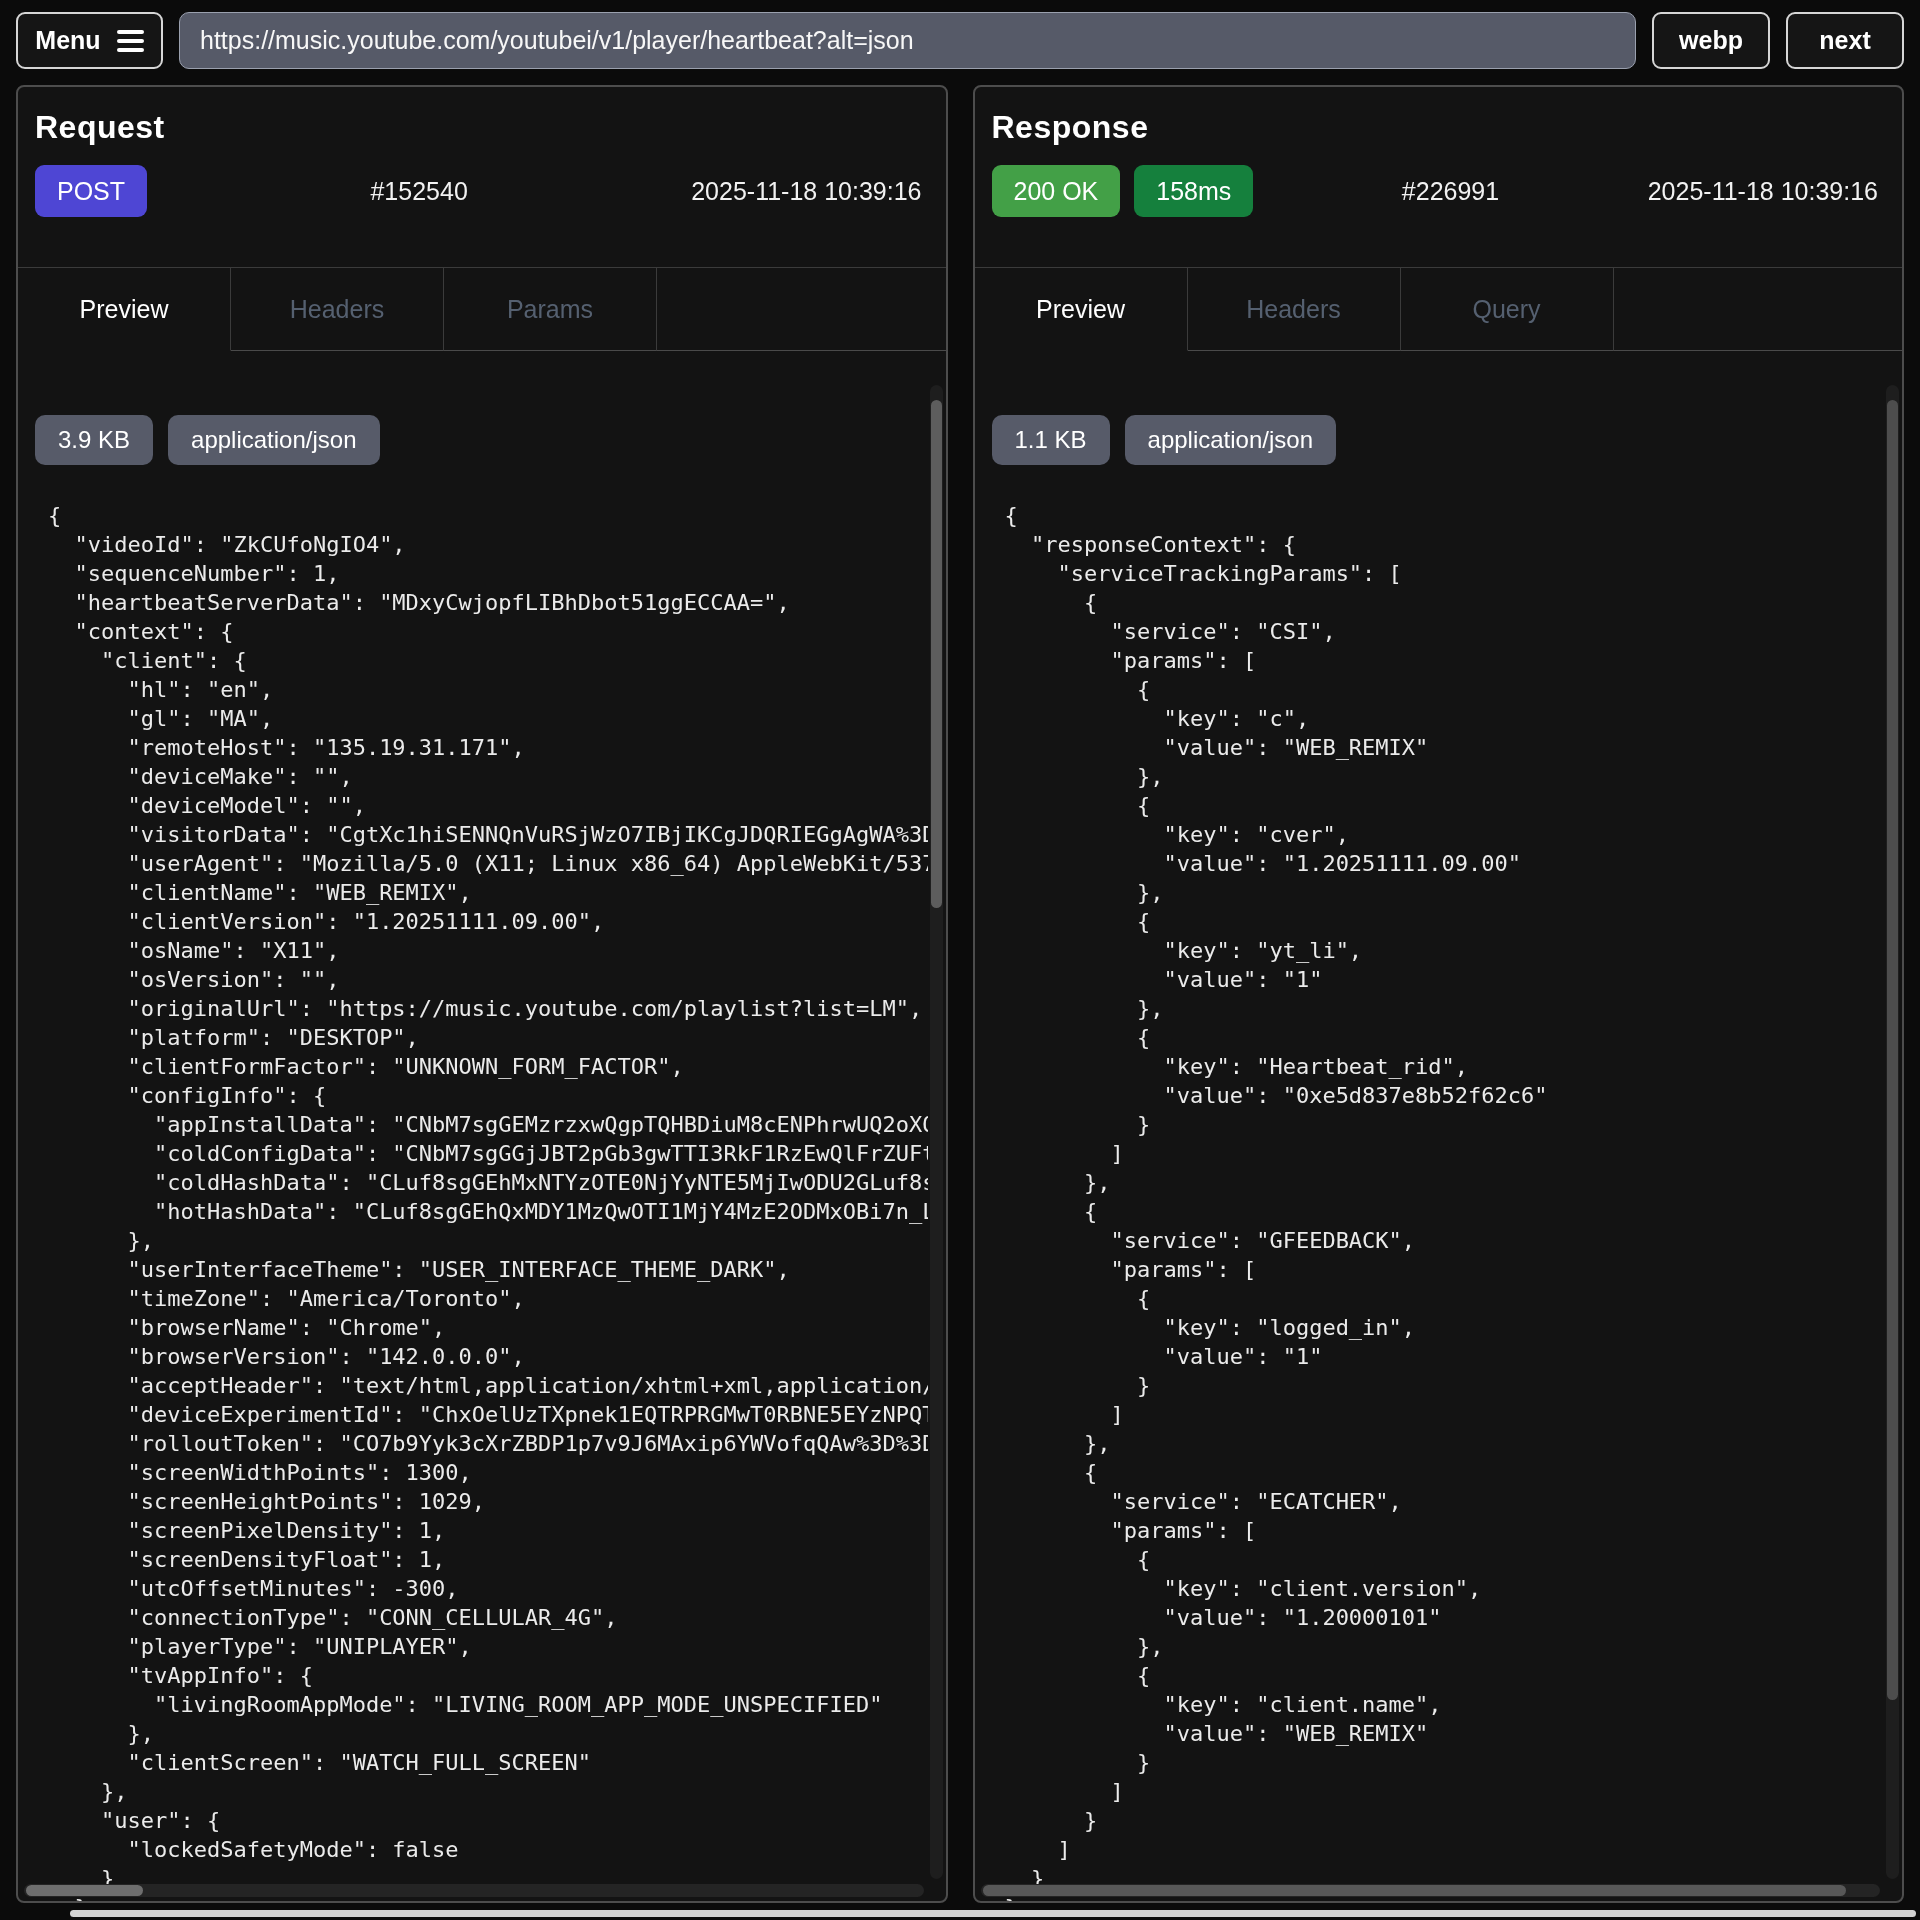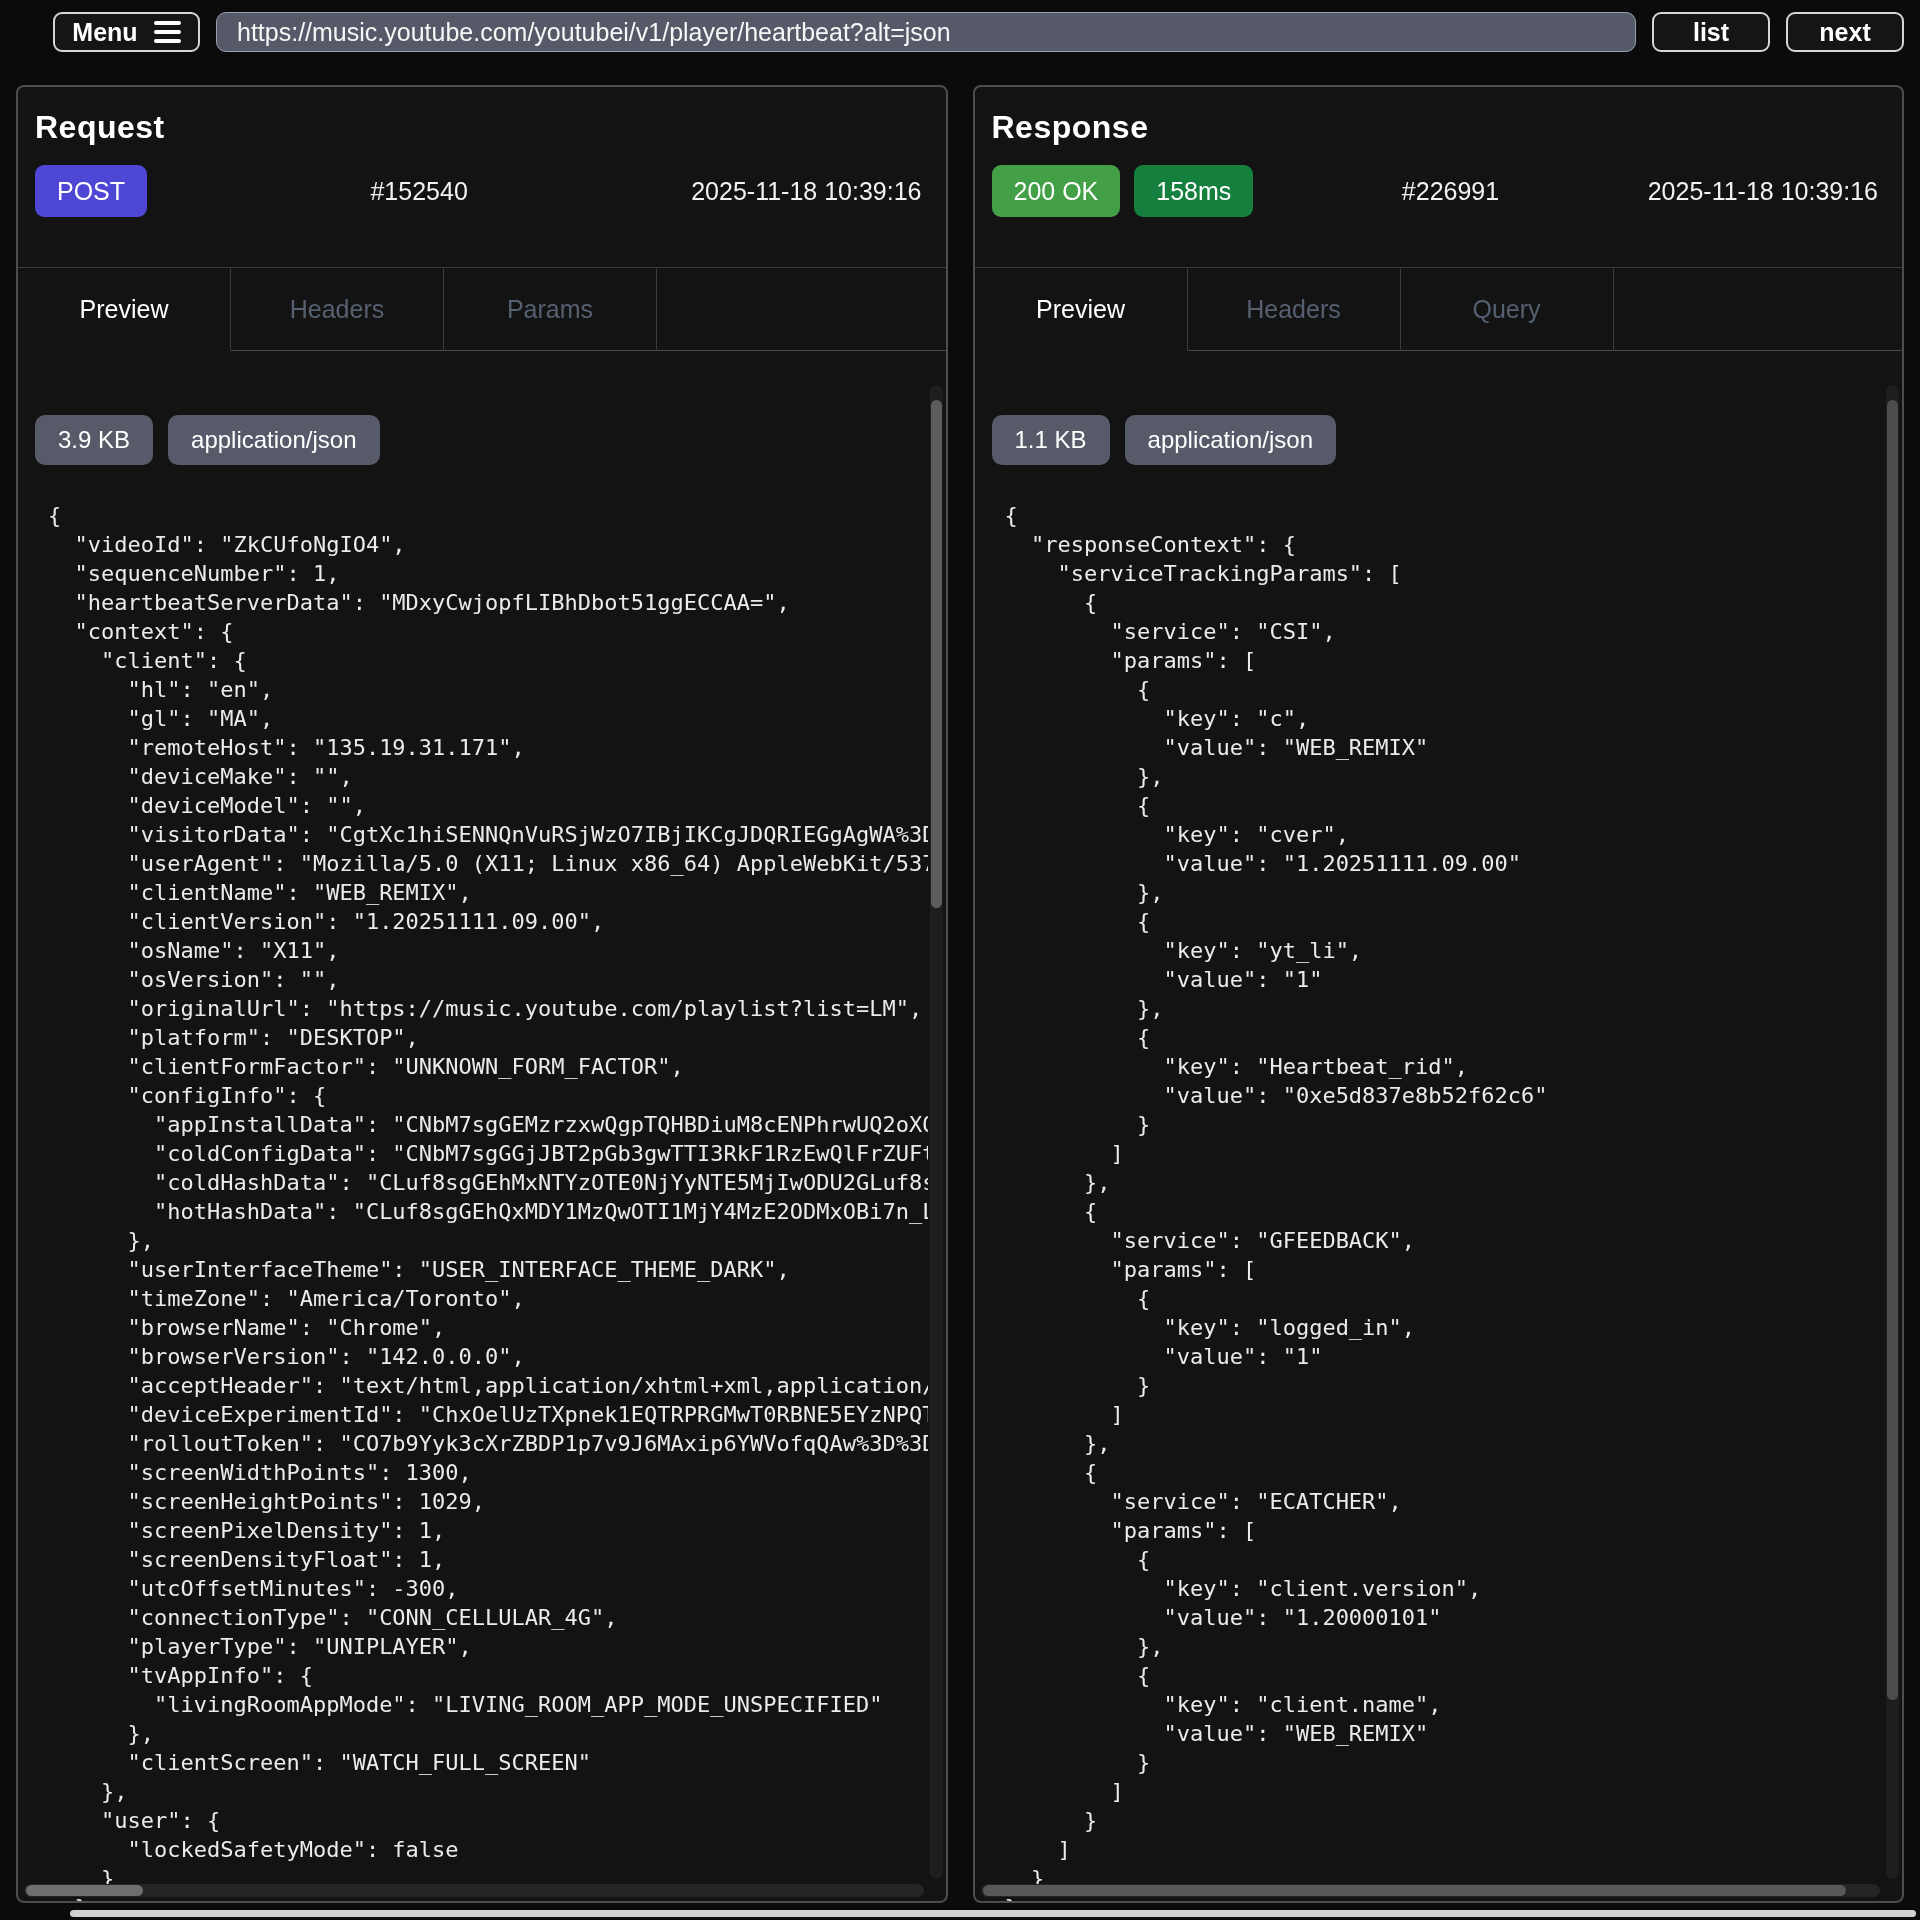--- a/index.html
+++ b/index.html
@@ -1,21 +1,21 @@
 <!DOCTYPE html>
 <html><head>
 <meta charset="utf-8">
 <style>
   * { margin:0; padding:0; box-sizing:border-box; }
   html,body { width:1920px; height:1920px; background:#0b0b0b; overflow:hidden;
               font-family:"Liberation Sans", sans-serif; }
 
   
-  .topbar { position:absolute; top:12px; left:16px; right:16px; height:40px;
-            display:flex; gap:16px; align-items:stretch;margin-left:37px; }
+  .topbar { position:absolute; top:12px; left:16px; right:16px; height:57px;
+            display:flex; gap:16px; align-items:stretch; }
   .btn { background:#151515; border:2px solid #d6d6d6; border-radius:9px;
          color:#ffffff; font-size:25px; font-weight:bold;
          display:flex; align-items:center; justify-content:center; }
   .menu-btn { width:147px; gap:16px; }
   .hamburger { display:flex; flex-direction:column; gap:5px; }
   .hamburger span { display:block; width:27px; height:4px; background:#ffffff; border-radius:2px; }
   .url-input { flex:1; background:#565a68; border:1px solid #9aa0ae; border-radius:10px;
                color:#f7f7f7; font-size:25px; padding:0 20px;
                font-family:"Liberation Sans", sans-serif; outline:none; }
   .nav-btn { width:118px; }
@@ -74,21 +74,21 @@
 <div class="topbar">
   <div class="btn menu-btn">
     <span>Menu</span>
     <span class="hamburger">
         <span></span>
         <span></span>
         <span></span>
       </span>
   </div>
   <input class="url-input" type="text" value="https://music.youtube.com/youtubei/v1/player/heartbeat?alt=json" style="">
-  <div class="btn nav-btn">list</div>
+  <div class="btn nav-btn">webp</div>
   <div class="btn nav-btn">next</div>
 </div>
 
 <div class="panels">
 
   <div class="panel">
     <div class="panel-head">
       <div class="panel-title">Request</div>
       <div class="meta-row">
         <div class="badge" style="background: rgb(78, 70, 212);">POST</div>

